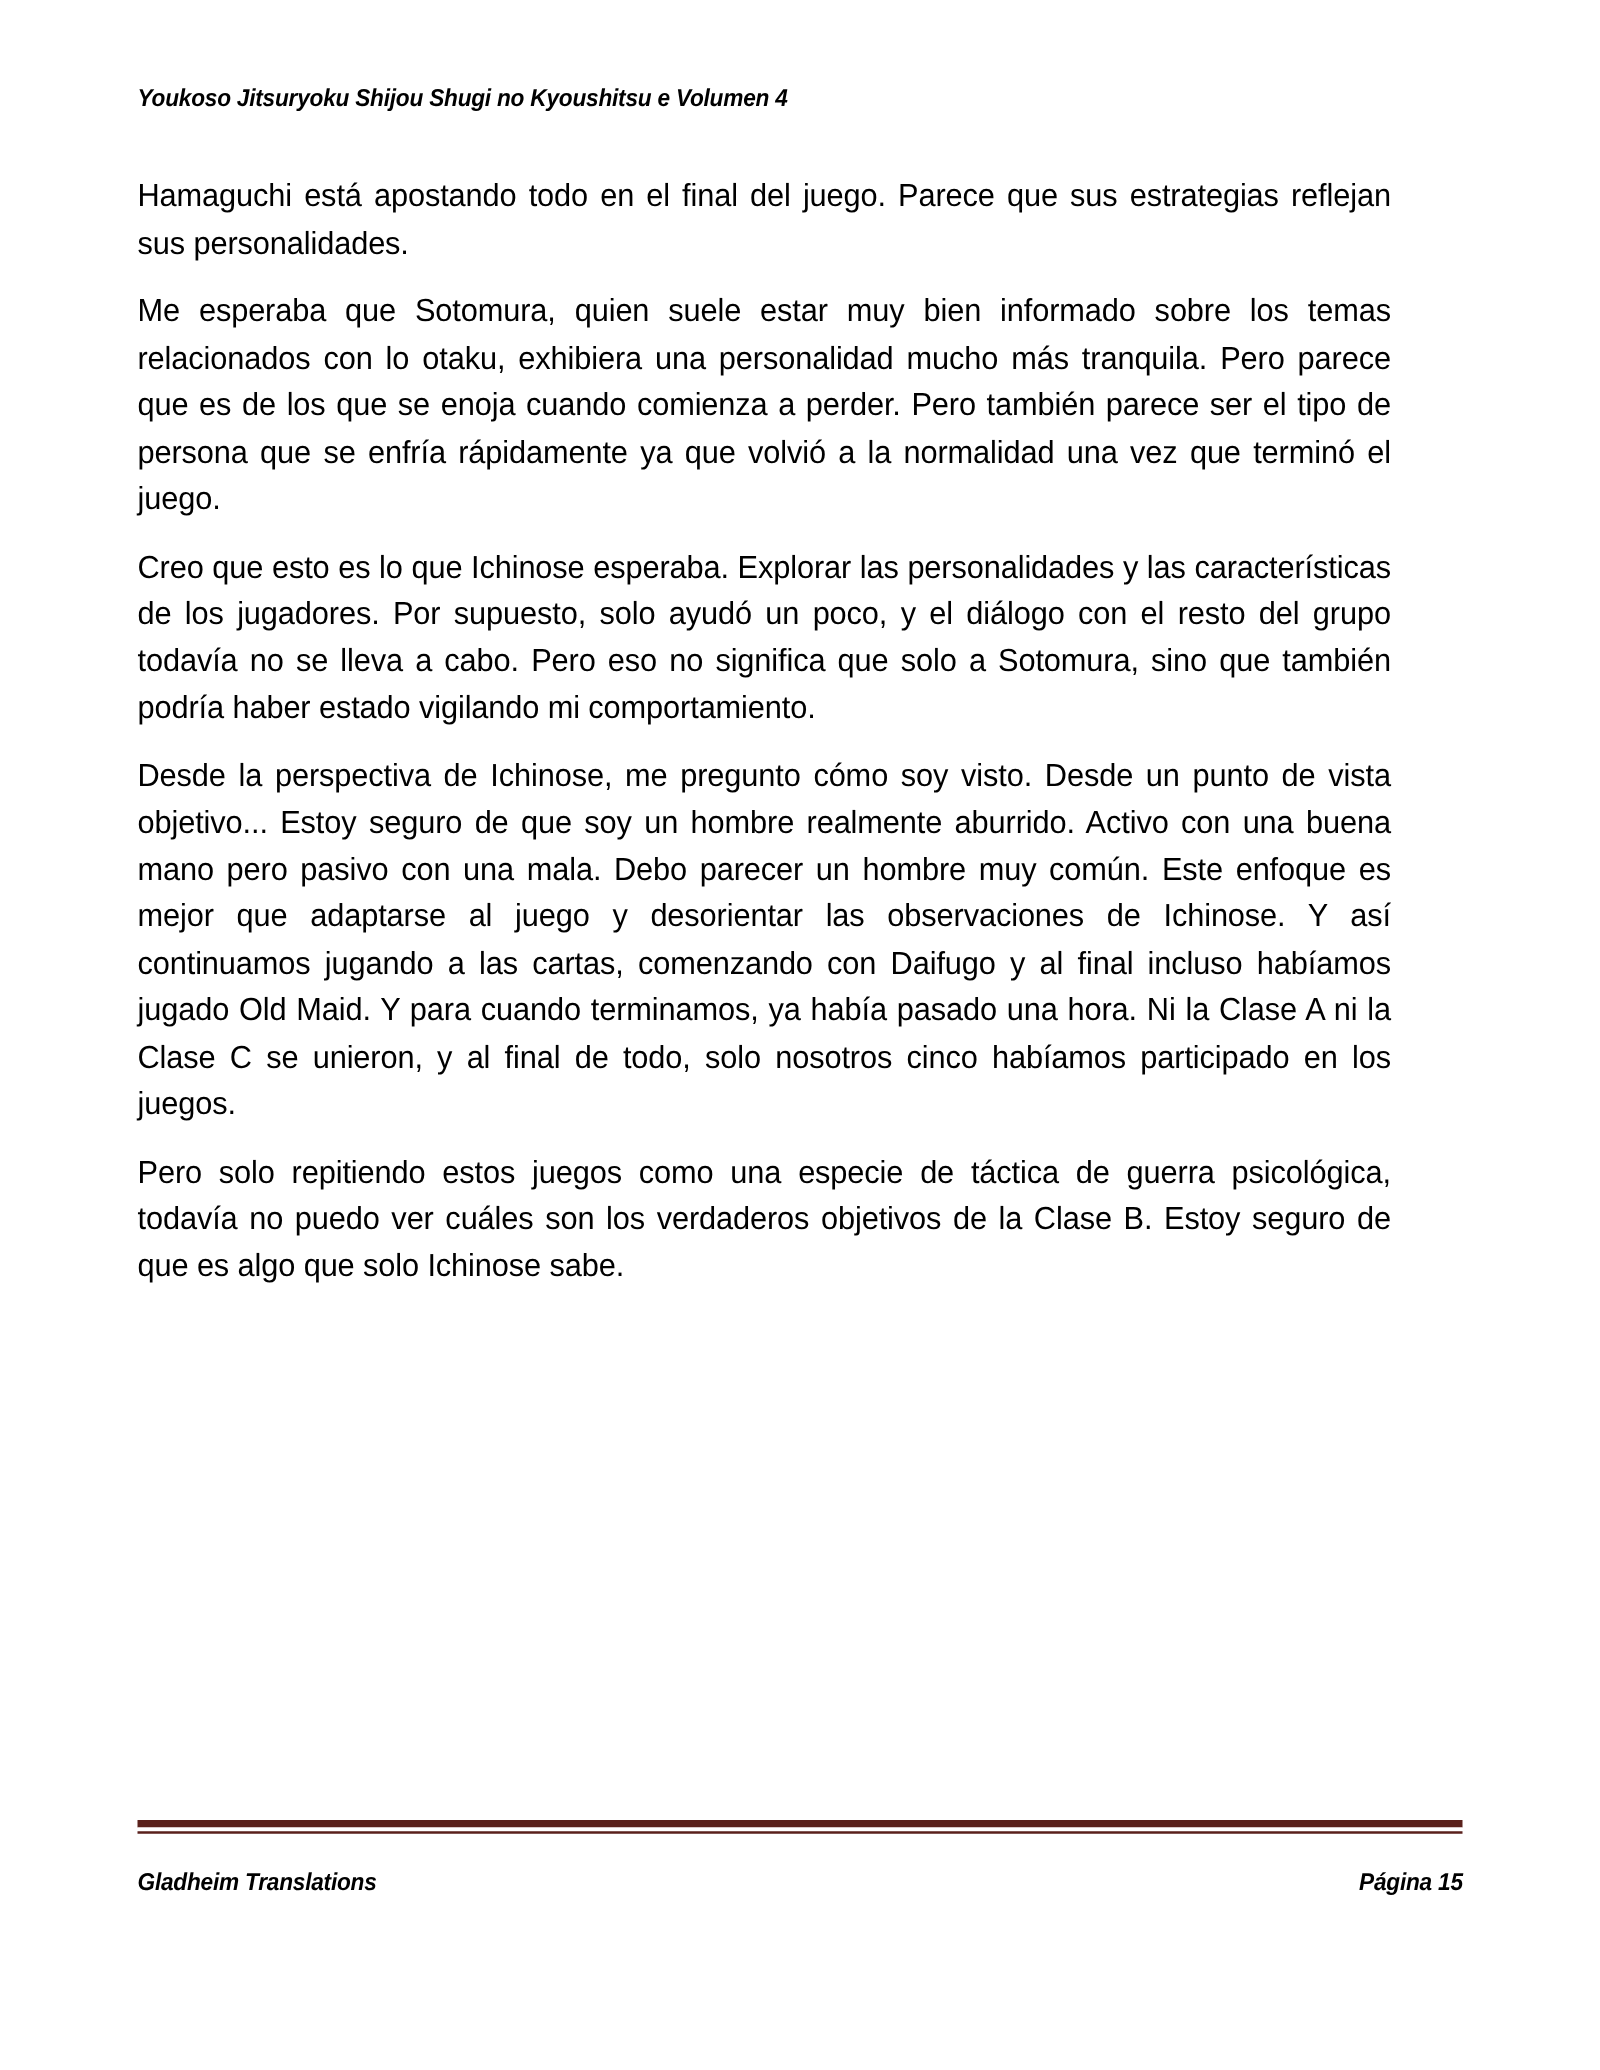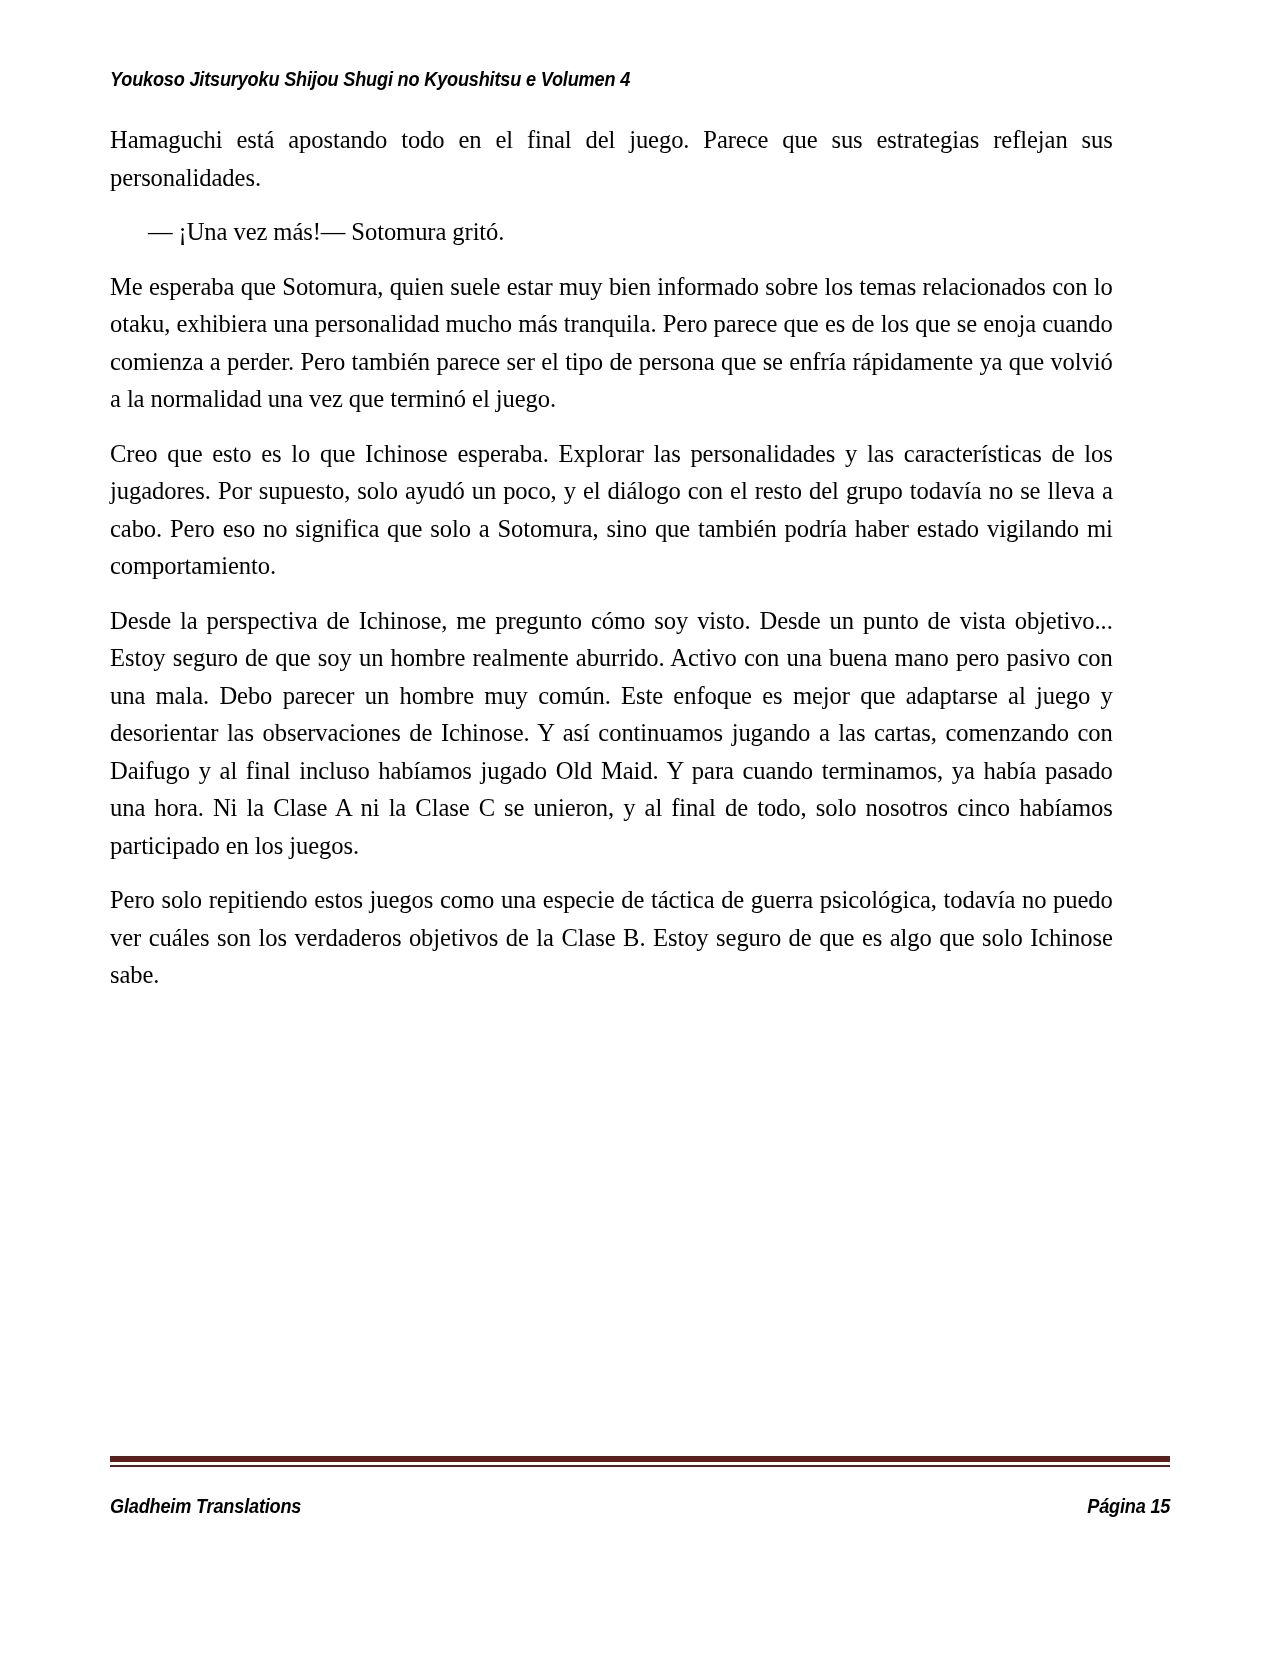--- a/index.html
+++ b/index.html
@@ -32,24 +32,23 @@
     font-weight: bold;
     font-size: 19.5px;
     letter-spacing: -0.2px;
     transform: scaleX(0.93);
     transform-origin: left center;
     white-space: nowrap;
     color: #000000;
   }
   .content {
     position: absolute;
-    top: 121px;
+    top: 139px;
     left: 110px;
     width: 1003px;
-    font-family: Liberation Serif, serif;
   }
   .para {
     font-size: 25.5px;
     line-height: 37.5px;
     text-align: justify;
     text-justify: inter-word;
     margin: 0 0 17px 0;
     transform: scaleX(0.965);
     transform-origin: left top;
     width: 103.6%;
@@ -136,23 +135,20 @@
 <body>
 
 <div class="page">
 
   <div class="header">Youkoso Jitsuryoku Shijou Shugi no Kyoushitsu e Volumen 4</div>
 
   <div class="content">
 
     <p class="para last-line-left">Hamaguchi está apostando todo en el final del juego. Parece que sus estrategias reflejan sus personalidades.</p>
 
-    <div class="dialogue-block">
-      <p class="dialogue">— ¡Una vez más!— Sotomura gritó.</p>
-    </div>
 
     <p class="para last-line-left">Me esperaba que Sotomura, quien suele estar muy bien informado sobre los temas relacionados con lo otaku, exhibiera una personalidad mucho más tranquila. Pero parece que es de los que se enoja cuando comienza a perder. Pero también parece ser el tipo de persona que se enfría rápidamente ya que volvió a la normalidad una vez que terminó el juego.</p>
 
     <p class="para last-line-left">Creo que esto es lo que Ichinose esperaba. Explorar las personalidades y las características de los jugadores. Por supuesto, solo ayudó un poco, y el diálogo con el resto del grupo todavía no se lleva a cabo. Pero eso no significa que solo a Sotomura, sino que también podría haber estado vigilando mi comportamiento.</p>
 
     <p class="para last-line-left">Desde la perspectiva de Ichinose, me pregunto cómo soy visto. Desde un punto de vista objetivo... Estoy seguro de que soy un hombre realmente aburrido. Activo con una buena mano pero pasivo con una mala. Debo parecer un hombre muy común. Este enfoque es mejor que adaptarse al juego y desorientar las observaciones de Ichinose. Y así continuamos jugando a las cartas, comenzando con Daifugo y al final incluso habíamos jugado Old Maid. Y para cuando terminamos, ya había pasado una hora. Ni la Clase A ni la Clase C se unieron, y al final de todo, solo nosotros cinco habíamos participado en los juegos.</p>
 
 
     <p class="para last-line-left">Pero solo repitiendo estos juegos como una especie de táctica de guerra psicológica, todavía no puedo ver cuáles son los verdaderos objetivos de la Clase B. Estoy seguro de que es algo que solo Ichinose sabe.</p>
 

